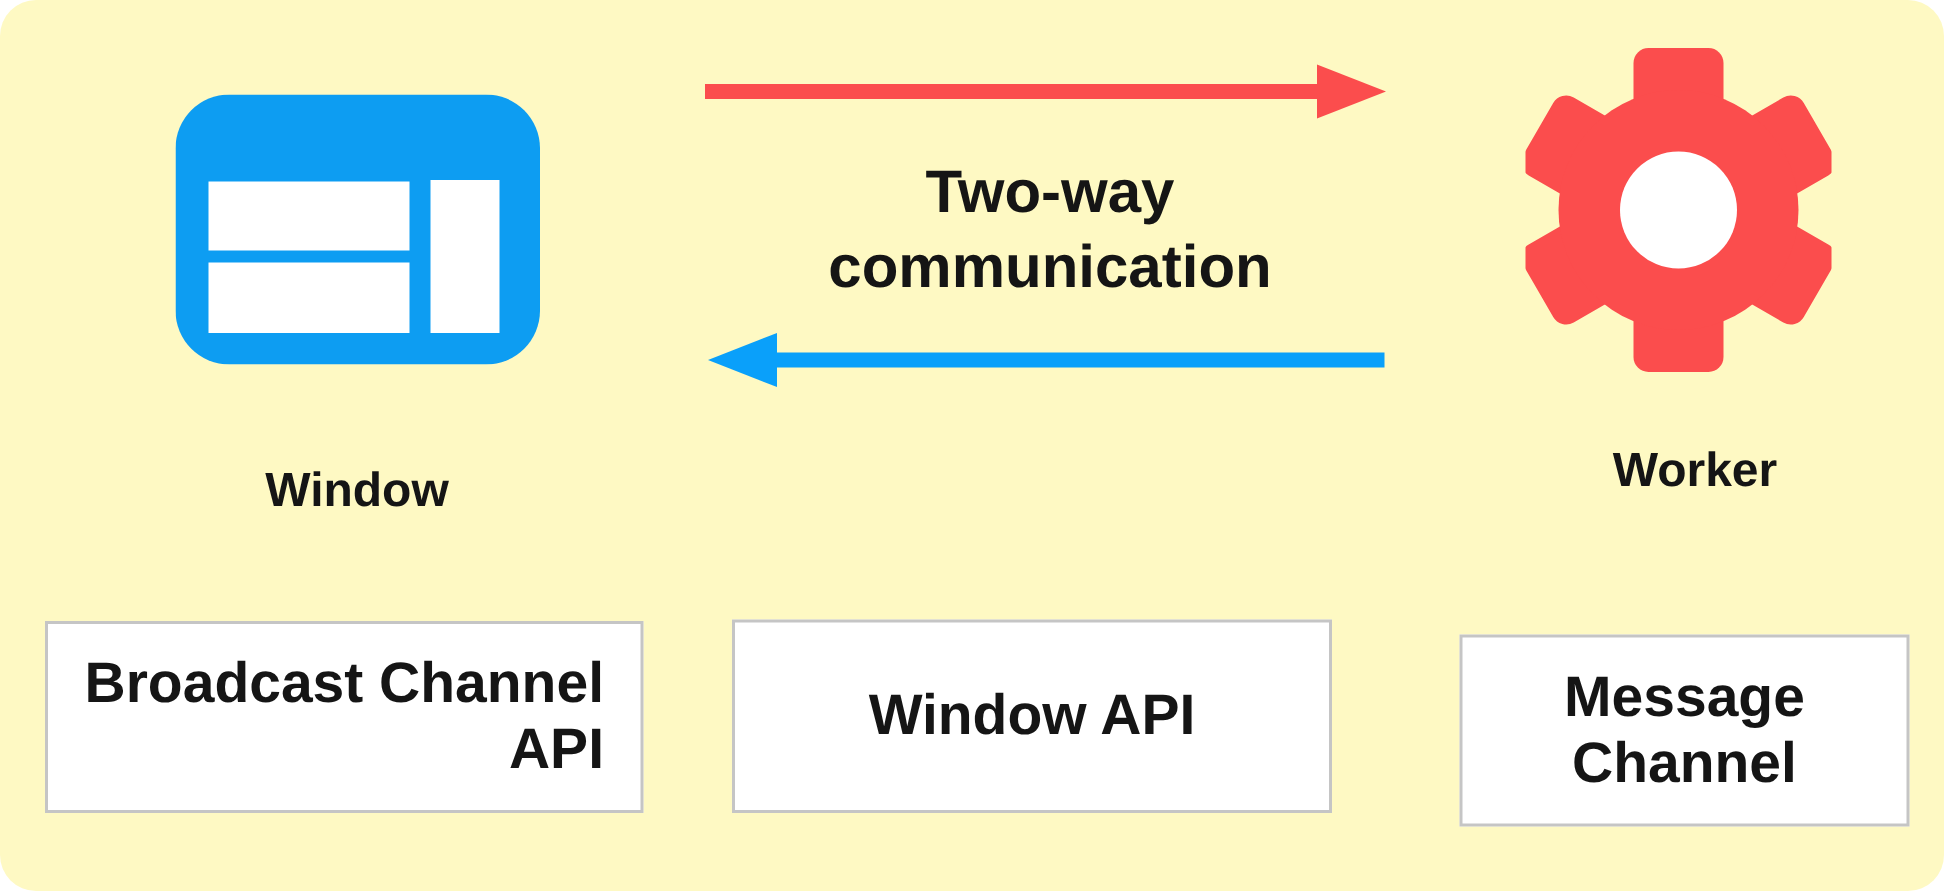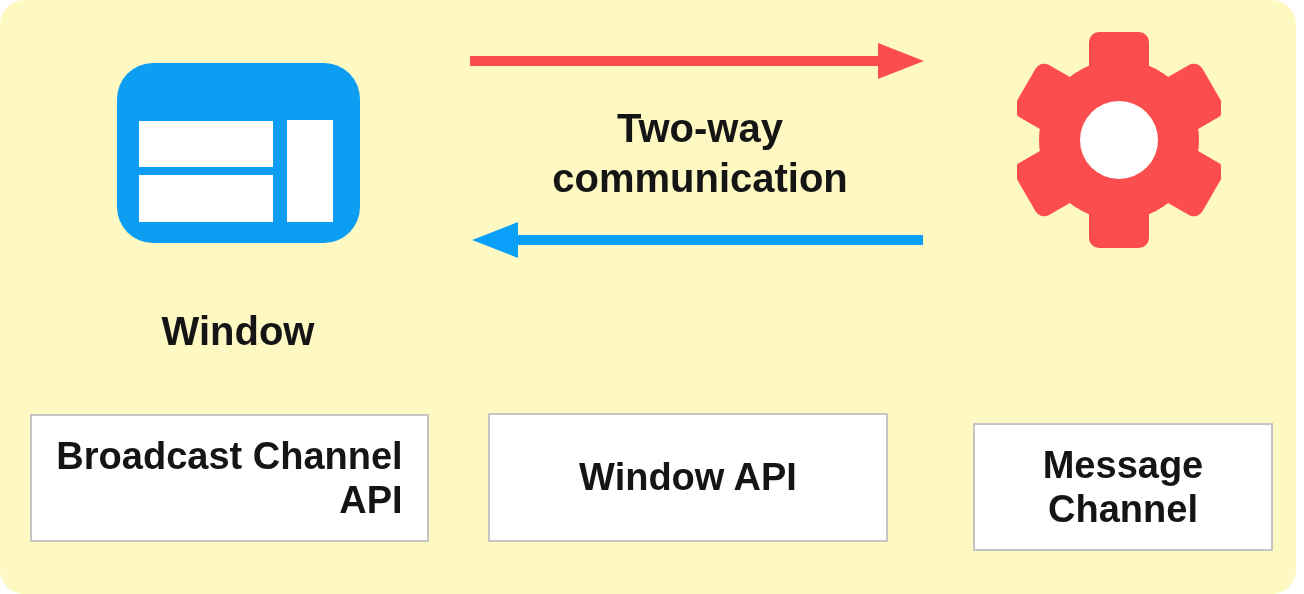--- a/index.html
+++ b/index.html
@@ -11,21 +11,21 @@
     font-family: "Liberation Sans", sans-serif;
     overflow: hidden;
     border-radius: 24px;
   }
   .abs { position: absolute; }
 
   .node-label {
     position: absolute;
     width: 260px;
     text-align: center;
-    font-size: 40px;
+    font-size: 32px;
     font-weight: 700;
     color: #151515;
     line-height: 1.15;
   }
 
   .center-label {
     position: absolute;
     left: 500px;
     top: 103px;
     width: 400px;
@@ -85,20 +85,21 @@
     <g>
       <line x1="54" y1="210" x2="463" y2="210" stroke-width="10" stroke="#0aa0fa"></line>
       <polygon points="58,192 12,210 58,228" fill="#0aa0fa"></polygon>
     </g>
   </svg>
 
   <div class="center-label">Two-way
 communication</div>
 
   <div class="node-label" style="left:108px; top:308px;">Window</div>
+  <div class="node-label" style="left:1000px; top:295px;">Worker</div>
 
   <div class="api-box" style="left:30px; top:414px; width:399px; height:128px;text-align:right;">
     <span>Broadcast Channel
 API</span>
   </div>
   <div class="api-box" style="left:488px; top:413px; width:400px; height:129px;">
     <span>Window API</span>
   </div>
   <div class="api-box" style="left:973px; top:423px; width:300px; height:128px;">
     <span>Message

